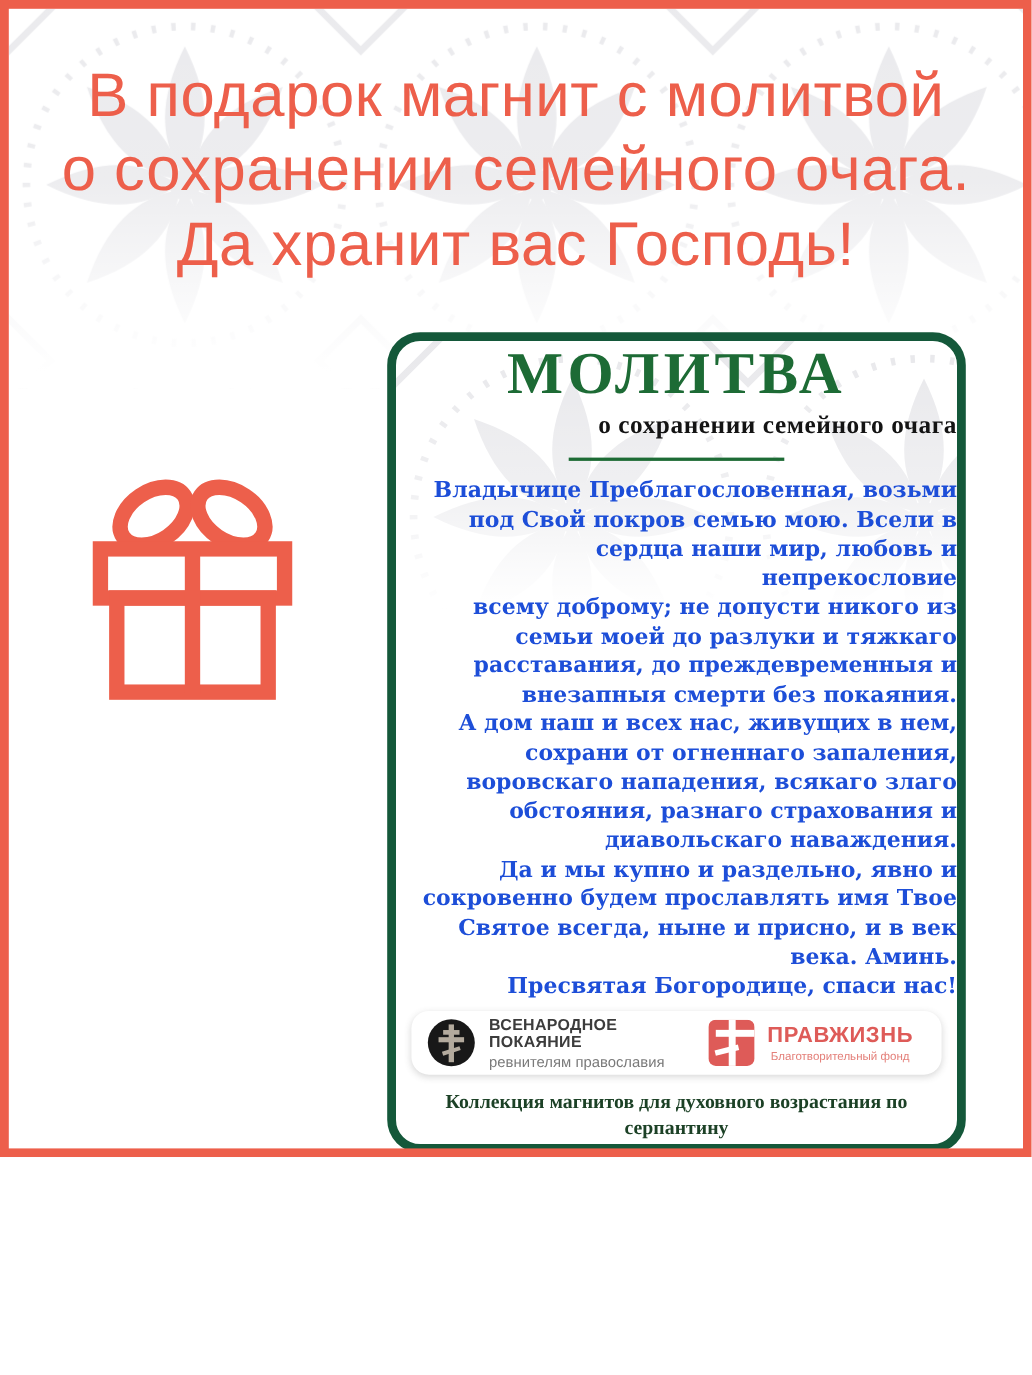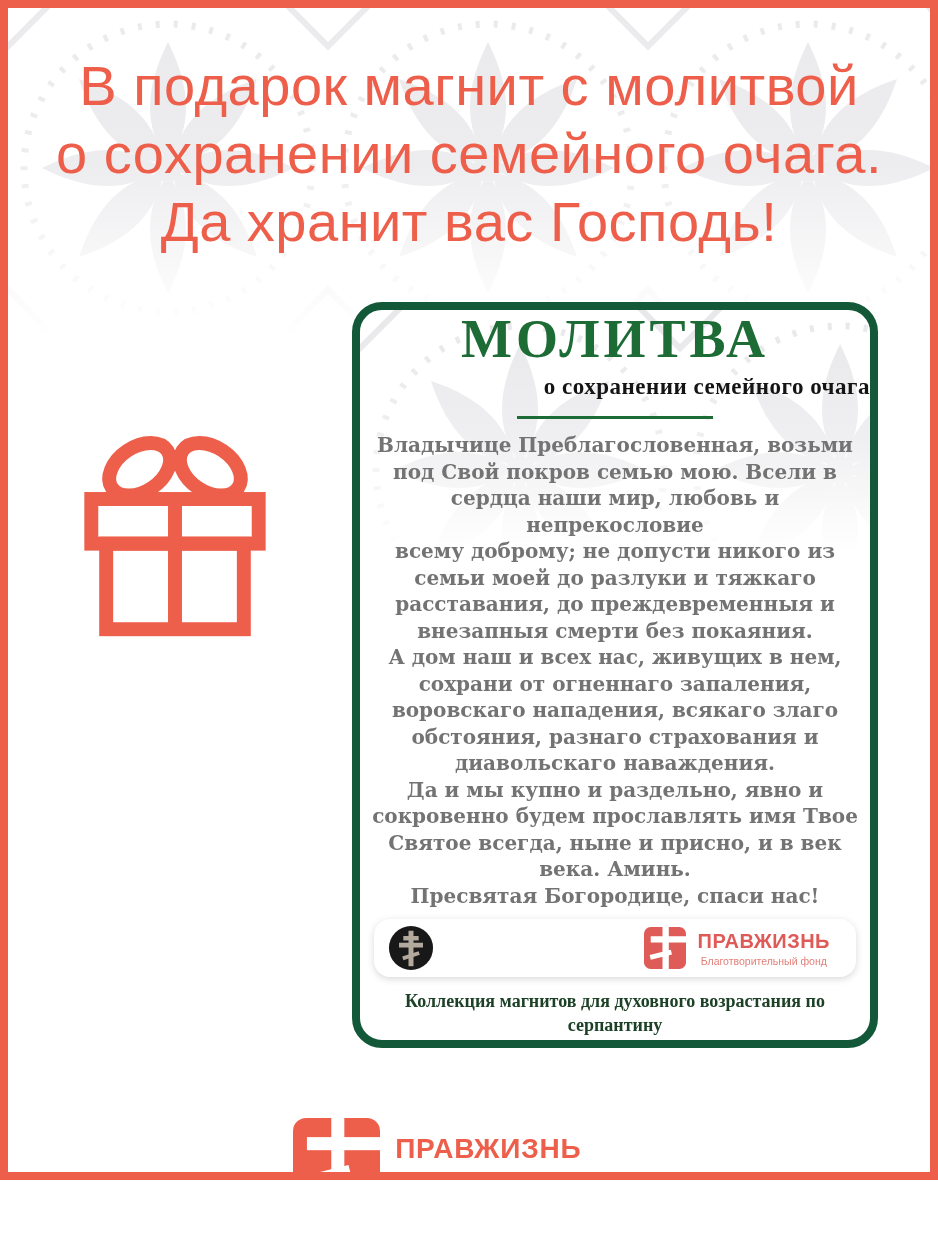--- a/index.html
+++ b/index.html
@@ -1,17 +1,17 @@
 <!DOCTYPE html>
 <html><head>
 <meta charset="utf-8">
 <style>
   html,body{margin:0;padding:0;}
   body{font-family:"Liberation Sans",sans-serif;background:#ffffff;}
-  .page{position:relative;width:938px;height:1180px;background:#ffffff;overflow:hidden;}
+  .page{position:relative;width:938px;height:1052px;background:#ffffff;overflow:hidden;}
 
   
   .frame{position:absolute;inset:0;border:8px solid #ED5F4B;z-index:30;pointer-events:none;}
 
   
   .bg-orn{position:absolute;top:8px;left:8px;z-index:0;}
   .bg-fade{position:absolute;top:8px;left:8px;width:922px;height:345px;z-index:1;
     background:linear-gradient(180deg,rgba(255,255,255,0.30) 0%,rgba(255,255,255,0.38) 45%,rgba(255,255,255,0.82) 78%,#ffffff 96%);}
 
   
@@ -30,23 +30,23 @@
     background:#ffffff;border:8px solid #14583A;border-radius:30px;box-sizing:border-box;overflow:hidden;}
   .card-orn{position:absolute;top:0;left:0;z-index:0;}
   .card-fade{position:absolute;top:0;left:0;width:510px;height:250px;z-index:1;
     background:linear-gradient(180deg,rgba(255,255,255,0.22) 0%,rgba(255,255,255,0.45) 50%,rgba(255,255,255,0.88) 85%,#ffffff 98%);}
   .card-content{position:relative;z-index:2;}
   .card-title{text-align:center;font-family:"Liberation Serif","DejaVu Serif",serif;font-weight:bold;
     font-size:54px;line-height:58px;color:#1D6B35;letter-spacing:4px;}
   .card-subtitle{text-align:right;font-family:"Liberation Serif","DejaVu Serif",serif;font-weight:bold;
     font-size:23px;line-height:34px;color:#141414;letter-spacing:0.5px;margin-top:2px;}
   .divider{width:196px;height:3px;background:#1D6B35;margin:12px auto 0 auto;}
-  .prayer{margin-top:13px;text-align:center;white-space:pre-line;
+  .prayer{margin-top:13px;text-align:right;white-space:pre-line;
     font-family:"DejaVu Serif","Liberation Serif",serif;font-weight:bold;
-    font-size:20px;line-height:26.5px;color:#737373;}
+    font-size:20px;line-height:26.5px;color:#1d4ed8;}
   .partners{width:482px;height:58px;margin:10px auto 0 auto;background:#ffffff;border-radius:16px;
     box-shadow:0 2px 7px rgba(60,60,60,0.20);display:flex;align-items:center;justify-content:space-between;
     padding:0 26px 0 14px;box-sizing:border-box;}
   .pgroup{display:flex;align-items:center;}
   .pgroup .ptext{margin-left:12px;}
   .rep-name{font-size:14.5px;font-weight:bold;color:#3C3C3C;letter-spacing:0.3px;}
   .rep-tag{font-size:13.5px;color:#7A7A7A;margin-top:2px;}
   .fund-name{font-size:20px;font-weight:bold;color:#DE5B58;letter-spacing:0.5px;}
   .fund-tag{font-size:10.5px;color:#E4807A;margin-top:2px;text-align:center;}
   .collection{margin-top:12px;text-align:center;font-family:"Liberation Serif","DejaVu Serif",serif;
@@ -139,20 +139,24 @@
         <div class="pgroup">
           <svg width="46" height="46" viewBox="0 0 48 48" aria-hidden="true">
             <circle cx="24" cy="24" r="23" fill="#181818"></circle>
             <g fill="#B3AA9D">
               <rect x="21.4" y="6" width="5.2" height="37"></rect>
               <rect x="16" y="11.5" width="16" height="4.6"></rect>
               <rect x="11.5" y="18.5" width="25" height="5"></rect>
               <rect x="15" y="30" width="18" height="4" transform="rotate(-18 24 32)"></rect>
             </g>
           </svg>
+          <div class="ptext">
+            <div class="rep-name">ВСЕНАРОДНОЕ ПОКАЯНИЕ</div>
+            <div class="rep-tag">ревнителям православия</div>
+          </div>
         </div>
         <div class="pgroup">
           <svg width="42" height="42" viewBox="0 0 100 100" aria-hidden="true">
             <rect x="0" y="0" width="100" height="100" rx="16" fill="#DE5B58"></rect>
             <g fill="#ffffff">
               <rect x="44" y="0" width="15" height="100"></rect>
               <rect x="16" y="22" width="84" height="15"></rect>
               <rect x="14" y="60" width="52" height="12" transform="rotate(-14 40 66)"></rect>
             </g>
           </svg>

